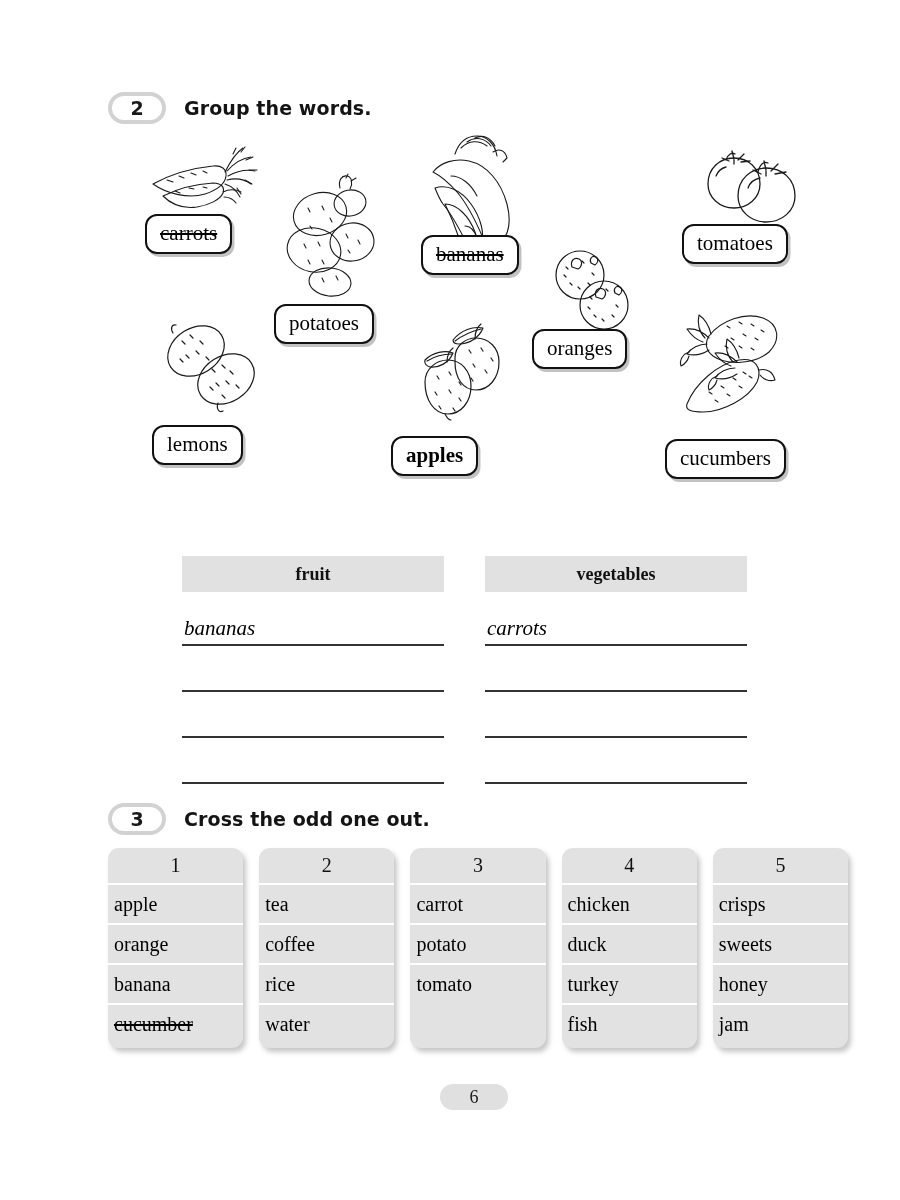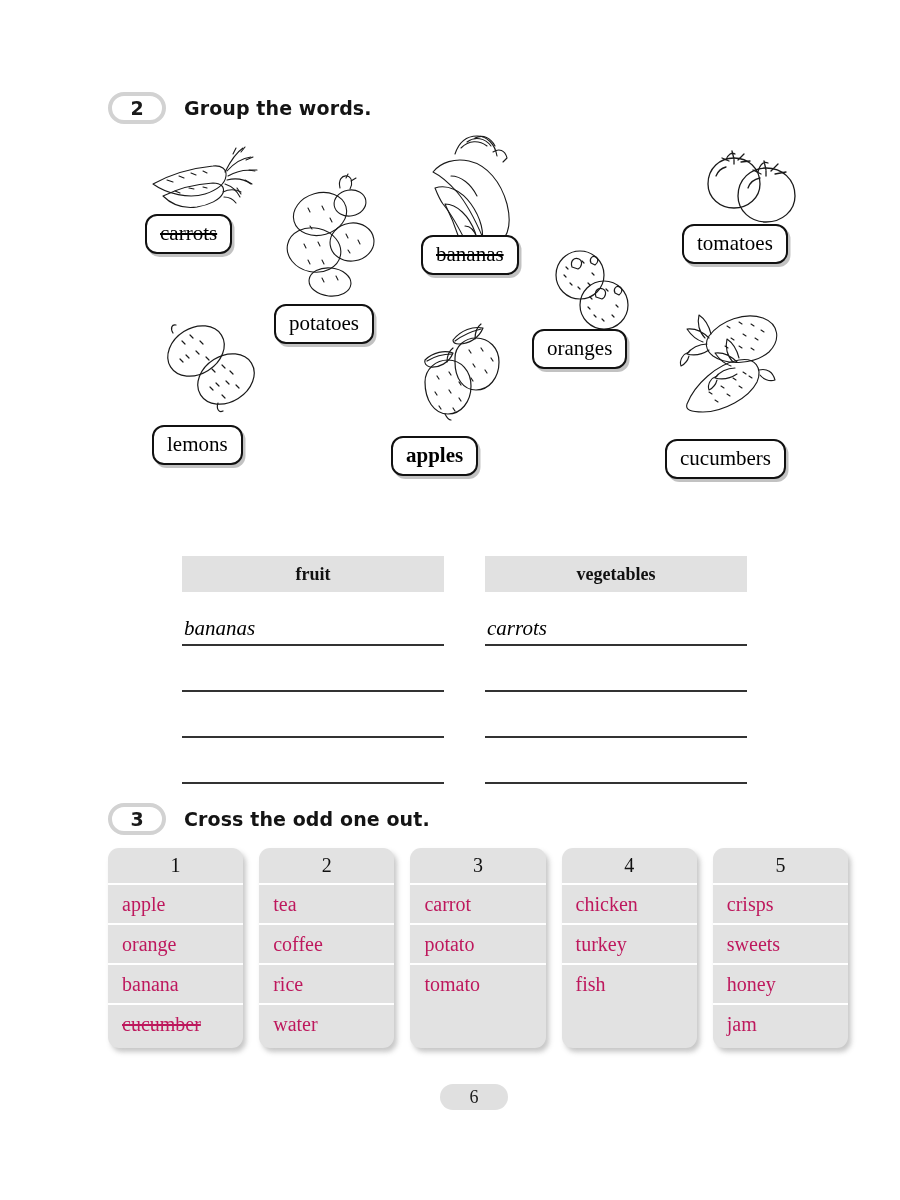--- a/index.html
+++ b/index.html
@@ -150,24 +150,24 @@
     justify-content: center;
     font-family: "Liberation Serif", serif;
     font-size: 20px;
     color: #111111;
     border-bottom: 2.5px solid #ffffff;
   }
   .odd-word {
     height: 38px;
     display: flex;
     align-items: center;
-    padding-left: 14px;
+    padding-left: 6px;
     font-family: "Liberation Serif", serif;
     font-size: 20px;
-    color: #be185d;
+    color: #000000;
     border-bottom: 2.5px solid #ffffff;
     white-space: nowrap;
   }
   .odd-word:last-child { border-bottom: none; }
   .odd-word.struck span {
     text-decoration: line-through;
     text-decoration-thickness: 1.6px;
   }
 
   
@@ -426,20 +426,23 @@
         <span>tomato</span>
       </div>
   </div>
 
   <div class="odd-box">
     <div class="odd-num">4</div>
     <div class="odd-word">
         <span>chicken</span>
       </div>
     <div class="odd-word">
+        <span>duck</span>
+      </div>
+    <div class="odd-word">
         <span>turkey</span>
       </div>
     <div class="odd-word">
         <span>fish</span>
       </div>
   </div>
 
   <div class="odd-box">
     <div class="odd-num">5</div>
     <div class="odd-word">

